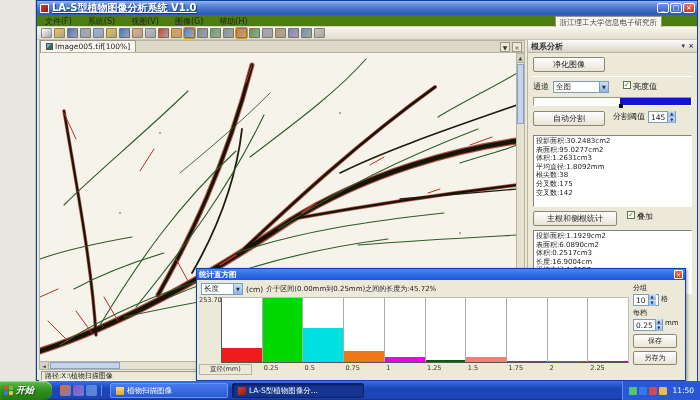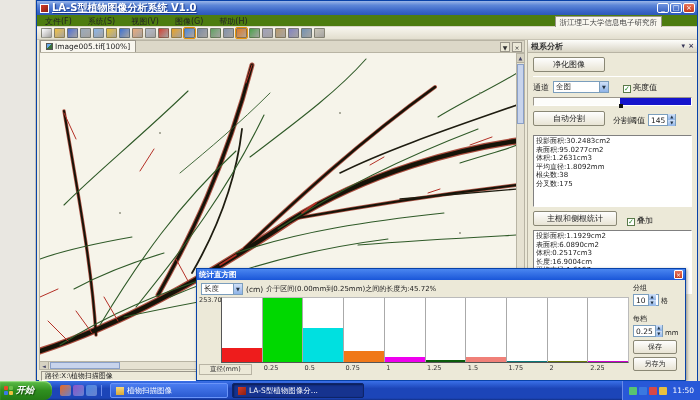--- a/index.html
+++ b/index.html
@@ -49,21 +49,21 @@
   .status-field.path { width:200px; }
   .status-field.size { width:90px; }
 
   
   .dock { position:absolute; left:490px; top:39px; width:170px; height:342px; background:#ece9d8; border-left:1px solid #b8b4a4; }
   .dock-header { height:13px; background:linear-gradient(#fdfdfb,#d8d4c4); border-bottom:1px solid #b8b4a4; display:flex; align-items:center; padding:0 3px; font-size:8px; font-weight:bold; color:#333; }
   .dock-header .hdr-icons { margin-left:auto; display:flex; gap:3px; font-size:7px; color:#335; }
   .dock-body { padding:4px 5px; }
   .btn { display:inline-block; background:linear-gradient(#fefefe,#e8e4d4); border:1px solid #8a8875; border-radius:2px;
     font-size:8px; text-align:center; padding:1px 0; color:#222; }
-  .row { display:flex; align-items:flex-end; margin-bottom:4px; }
+  .row { display:flex; align-items:flex-start; margin-bottom:4px; }
   .sep-line { height:1px; background:#cfcbbb; border-bottom:1px solid #fff; margin:4px 0; }
   .selectbox { display:flex; width:56px; height:12px; border:1px solid #7b9ebd; background:#fff; font-size:7.5px; align-items:center; }
   .selectbox .val { flex:1; padding-left:2px; }
   .drop-arrow { width:9px; height:100%; background:linear-gradient(#cfe0f8,#8fb4e8); border-left:1px solid #7b9ebd; font-size:5px; color:#234; text-align:center; line-height:10px; }
   .checkbox { width:8px; height:8px; border:1px solid #5a7a4a; background:#fff; font-size:7px; line-height:7px; text-align:center; color:#2a8a2a; margin:0 2px; }
   .slider { position:relative; height:9px; border:1px solid; border-color:#9a968a #fff #fff #9a968a; margin:2px 0 5px 0; display:flex; }
   .slider .left { width:55%; background:#fdfdfb; }
   .slider .right { flex:1; background:#1414cc; }
   .slider .handle { position:absolute; left:54%; bottom:-3px; width:4px; height:4px; background:#111; }
   .spin { display:flex; height:12px; border:1px solid #7b9ebd; background:#fff; font-size:7.5px; align-items:center; }
@@ -291,20 +291,21 @@
         </div>
       </div>
       <div class="grid2" id="panel-buttons"></div>
       <div class="stats-box" style="height:72px" id="stats1">
           <div>投影面积:30.2483cm2</div>
           <div>表面积:95.0277cm2</div>
           <div>体积:1.2631cm3</div>
           <div>平均直径:1.8092mm</div>
           <div>根尖数:38</div>
           <div>分叉数:175</div>
+          <div>交叉数:142</div>
         </div>
       <div class="row">
         <div class="btn" style="width:84px">主根和侧根统计</div>
         <div class="checkbox" style="margin-left:10px">✓</div>
         <span>叠加</span>
       </div>
       <div class="stats-box" style="height:64px" id="stats2">
           <div>投影面积:1.1929cm2</div>
           <div>表面积:6.0890cm2</div>
           <div>体积:0.2517cm3</div>
@@ -371,21 +372,21 @@
       <div style="left: 165.2px;">1</div>
       <div style="left: 206px;">1.25</div>
       <div style="left: 246.8px;">1.5</div>
       <div style="left: 287.6px;">1.75</div>
       <div style="left: 328.4px;">2</div>
       <div style="left: 369.2px;">2.25</div>
     </div>
   <div class="xaxis-name">直径(mm)</div>
   <div class="hist-side">
     <div class="lbl">分组</div>
-    <div class="row" style="margin-bottom:8px">
+    <div class="row" style="margin-bottom:2px">
       <div class="spin" style="width:26px">
         <span class="v">10</span>
         <div class="ud">
           <div>▲</div>
           <div>▼</div>
         </div>
       </div>
       <span style="margin-left:2px">格</span>
     </div>
     <div class="lbl">每档</div>

